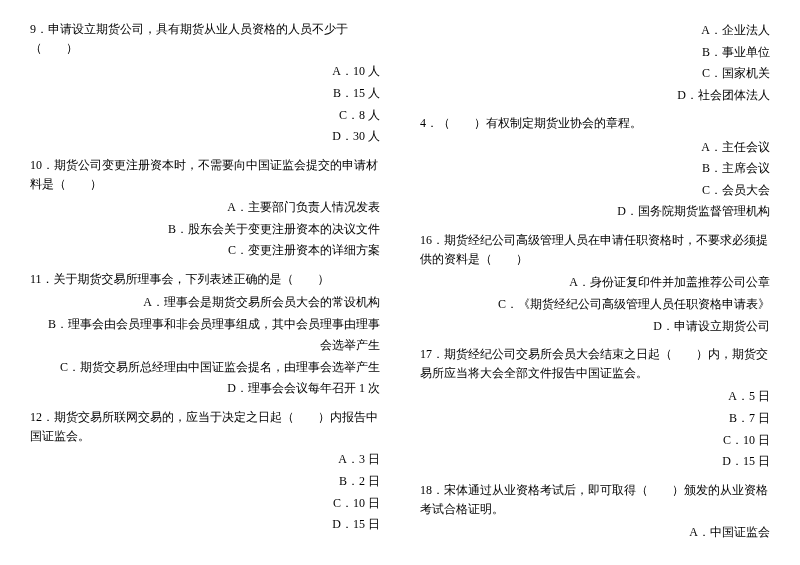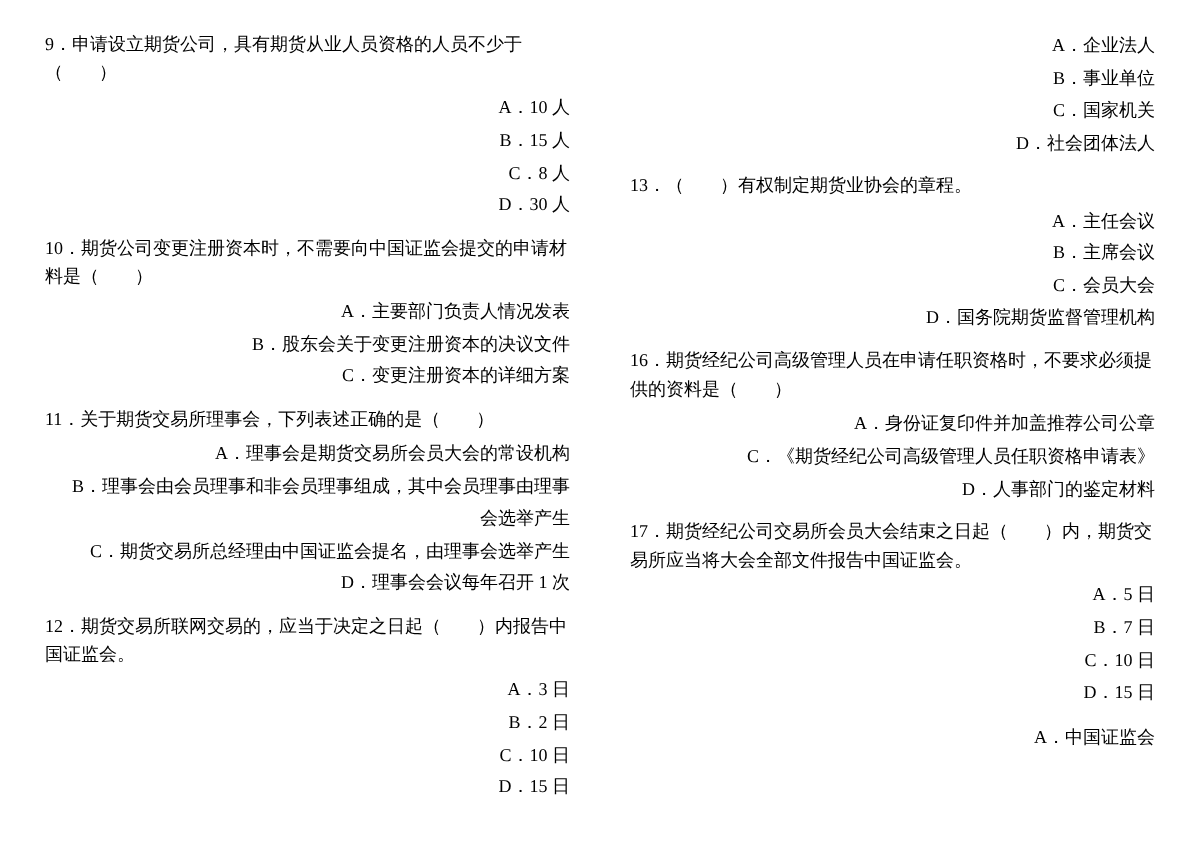--- a/index.html
+++ b/index.html
@@ -99,49 +99,50 @@
       <div class="question-block">
         <div class="options">
           <div class="option-item">A．企业法人</div>
           <div class="option-item">B．事业单位</div>
           <div class="option-item">C．国家机关</div>
           <div class="option-item">D．社会团体法人</div>
         </div>
       </div>
 
       <div class="question-block">
-        <div class="question-title">13．（　　）有权制定期货业协会的章程。</div>
+        <div class="question-title">4．（　　）有权制定期货业协会的章程。</div>
         <div class="options">
           <div class="option-item">A．主任会议</div>
           <div class="option-item">B．主席会议</div>
           <div class="option-item">C．会员大会</div>
           <div class="option-item">D．国务院期货监督管理机构</div>
         </div>
       </div>
 
       <div class="question-block">
         <div class="question-title">16．期货经纪公司高级管理人员在申请任职资格时，不要求必须提供的资料是（　　）</div>
         <div class="options">
           <div class="option-item">A．身份证复印件并加盖推荐公司公章</div>
           <div class="option-item">C．《期货经纪公司高级管理人员任职资格申请表》</div>
-          <div class="option-item">D．人事部门的鉴定材料</div>
+          <div class="option-item">D．申请设立期货公司</div>
         </div>
       </div>
 
       <div class="question-block">
         <div class="question-title">17．期货经纪公司交易所会员大会结束之日起（　　）内，期货交易所应当将大会全部文件报告中国证监会。</div>
         <div class="options">
           <div class="option-item">A．5 日</div>
           <div class="option-item">B．7 日</div>
           <div class="option-item">C．10 日</div>
           <div class="option-item">D．15 日</div>
         </div>
       </div>
 
       <div class="question-block">
+        <div class="question-title">18．宋体通过从业资格考试后，即可取得（　　）颁发的从业资格考试合格证明。</div>
         <div class="options">
           <div class="option-item">A．中国证监会</div>
 
         </div>
       </div>
 
     </div>
   </div>
 
 </div>

